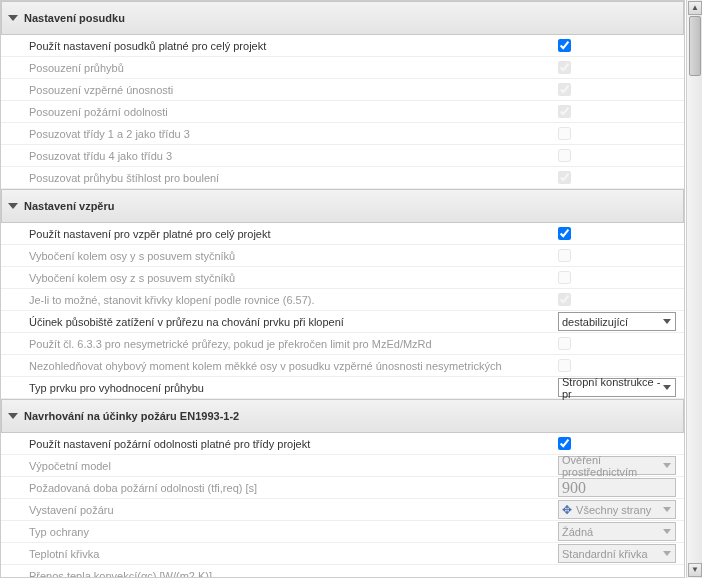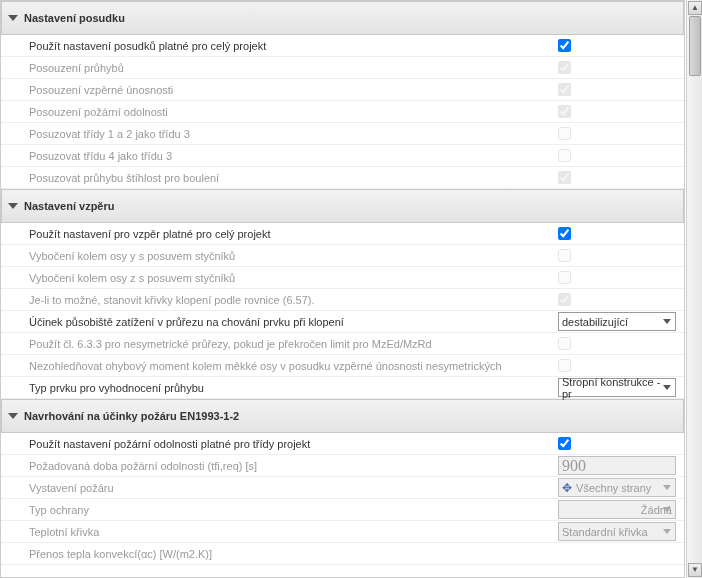--- a/index.html
+++ b/index.html
@@ -257,39 +257,47 @@
       <div class="triangle"></div>
       <span>Navrhování na účinky požáru EN1993-1-2</span>
     </div>
     <div class="row bold">
       <div class="label">Použít nastavení požární odolnosti platné pro třídy projekt</div>
       <div class="control-cell">
         <input type="checkbox" class="ctl-checkbox" checked="" style="">
       </div>
     </div>
     <div class="row disabled">
+      <div class="label">Výpočetní model</div>
+      <div class="control-cell">
+        <div class="select disabled">
+          <span>Ověření prostřednictvím</span>
+        </div>
+      </div>
+    </div>
+    <div class="row disabled">
       <div class="label">Požadovaná doba požární odolnosti (tfi,req) [s]</div>
       <div class="control-cell">
         <div class="textbox disabled">
           <input type="text" disabled="" value="900" style="">
         </div>
       </div>
     </div>
     <div class="row disabled">
       <div class="label">Vystavení požáru</div>
       <div class="control-cell">
         <div class="select disabled iconsel">
           <span>Všechny strany</span>
         </div>
       </div>
     </div>
     <div class="row disabled">
       <div class="label">Typ ochrany</div>
       <div class="control-cell">
-        <div class="select disabled" style="justify-content: flex-end;">
+        <div class="select disabled" style="justify-content: flex-start;">
           <span>Žádná</span>
         </div>
       </div>
     </div>
     <div class="row disabled">
       <div class="label">Teplotní křivka</div>
       <div class="control-cell">
         <div class="select disabled">
           <span>Standardní křivka</span>
         </div>

